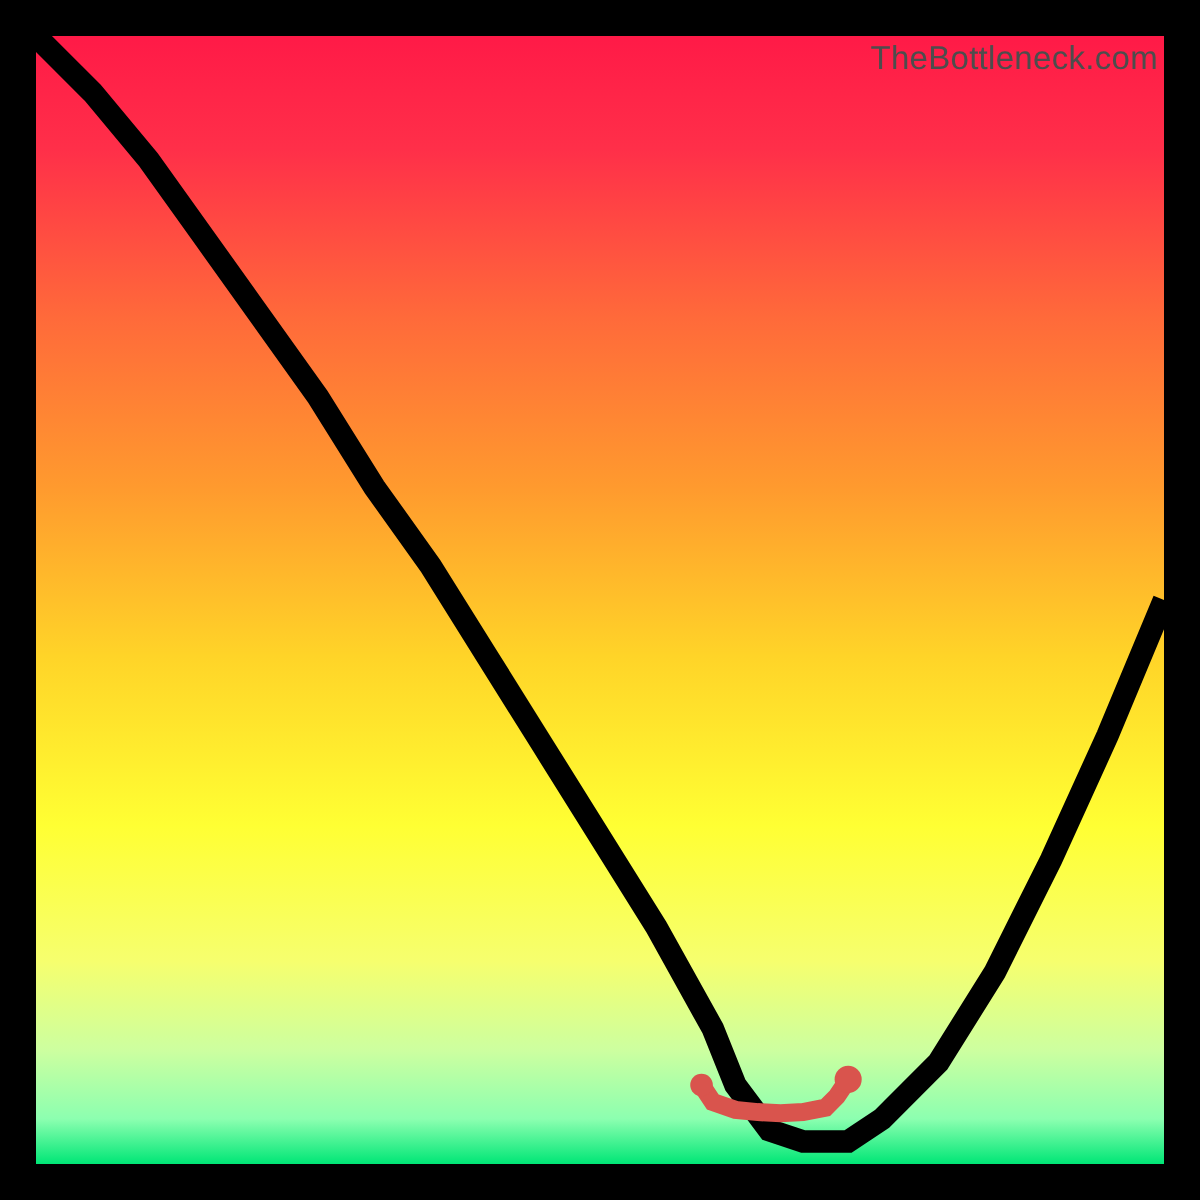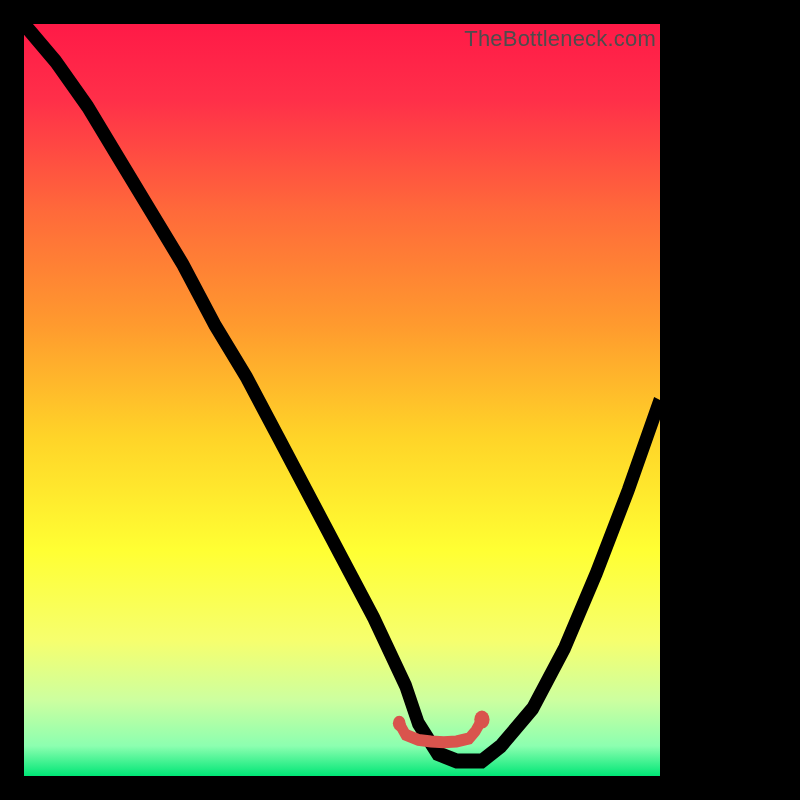--- a/index.html
+++ b/index.html
@@ -8,21 +8,21 @@
     width: 800px;
     height: 800px;
     background: #000;
     overflow: hidden;
     font-family: Arial, Helvetica, sans-serif;
   }
   .plot-wrap {
     position: absolute;
     left: 24px;
     top: 24px;
-    width: 636px;
+    width: 752px;
     height: 752px;
     background: #000;
   }
   .plot-area {
     position: absolute;
     inset: 0;
   }
   .watermark {
     position: absolute;
     top: 2px;

